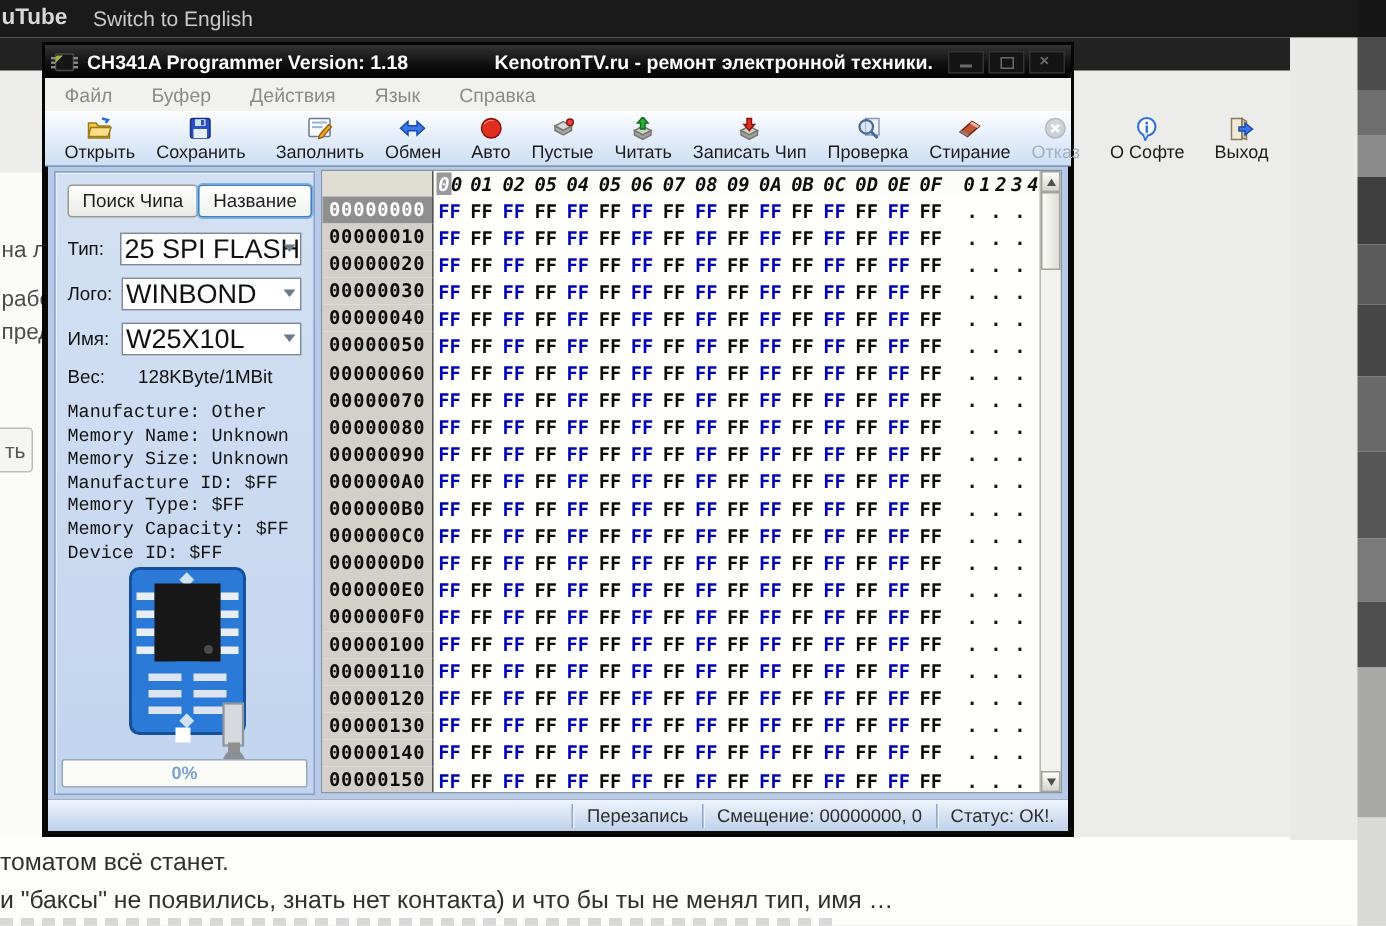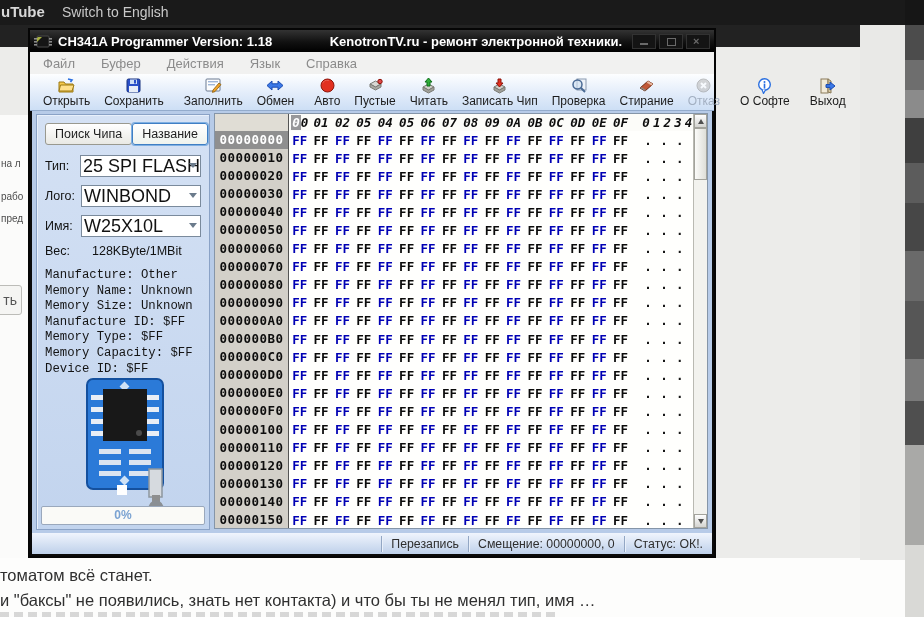--- a/index.html
+++ b/index.html
@@ -9,21 +9,21 @@
   
   .page-topbar { position:absolute; left:0; top:0; width:924px; height:25px; background:#1a1a1a; z-index:1;}
   .site-label { position:absolute; left:1px; top:3px; color:#d8d8d8; font-size:15px; font-weight:bold;}
   .lang-link  { position:absolute; left:62px; top:4px; color:#c9c9c9; font-size:14px;}
   .page-nav { position:absolute; left:0; top:25px; width:924px; height:22px; background:#222222; z-index:1;}
   .nav-circle { position:absolute; left:37px; top:4px; width:11px; height:11px; border:2px solid #3d3d3d; border-radius:50%;}
   .nav-links { position:absolute; left:58px; top:3px; display:flex; gap:46px;}
   .nav-links .nav-link { color:#3a3a3a; font-size:13.5px; white-space:nowrap;}
   .page-right-fill { position:absolute; left:860px; top:25px; width:64px; height:535px; background:#e9e9e7; z-index:2;}
   .page-left-strip { position:absolute; left:0; top:115px; width:28px; height:443px; background:#fbfbfa; z-index:1; overflow:hidden;}
-  .frag { position:absolute; left:1px; color:#4c4c4c; font-size:10px; white-space:nowrap;}
+  .frag { position:absolute; left:1px; color:#4c4c4c; font-size:15px; white-space:nowrap;}
   .frag-btn { position:absolute; left:-4px; top:170px; width:26px; height:30px; background:#f5f5f3; border:1px solid #bcbcb8; border-radius:3px; color:#555; font-size:14px; text-align:right; line-height:28px; padding-right:4px;}
   .page-bottom { position:absolute; left:0; top:558px; width:905px; height:59px; background:#fdfdfc; z-index:1; overflow:hidden;}
   .bottom-line { position:absolute; left:0; color:#303030; font-size:16.5px; white-space:nowrap;}
   .bottom-cut { position:absolute; left:0; top:54px; width:560px; height:6px; background:repeating-linear-gradient(90deg,#b9b9b9 0 9px,#fdfdfc 9px 14px); opacity:.55;}
   
   .scroll-strip { position:absolute; left:905px; top:0; width:19px; height:617px; z-index:3;}
   .scroll-strip div { width:19px;}
 
   
   .appwin { position:absolute; left:28px; top:28px; width:688px; height:530px; background:#0a0a0a; border:2px solid #050505; z-index:5;}

